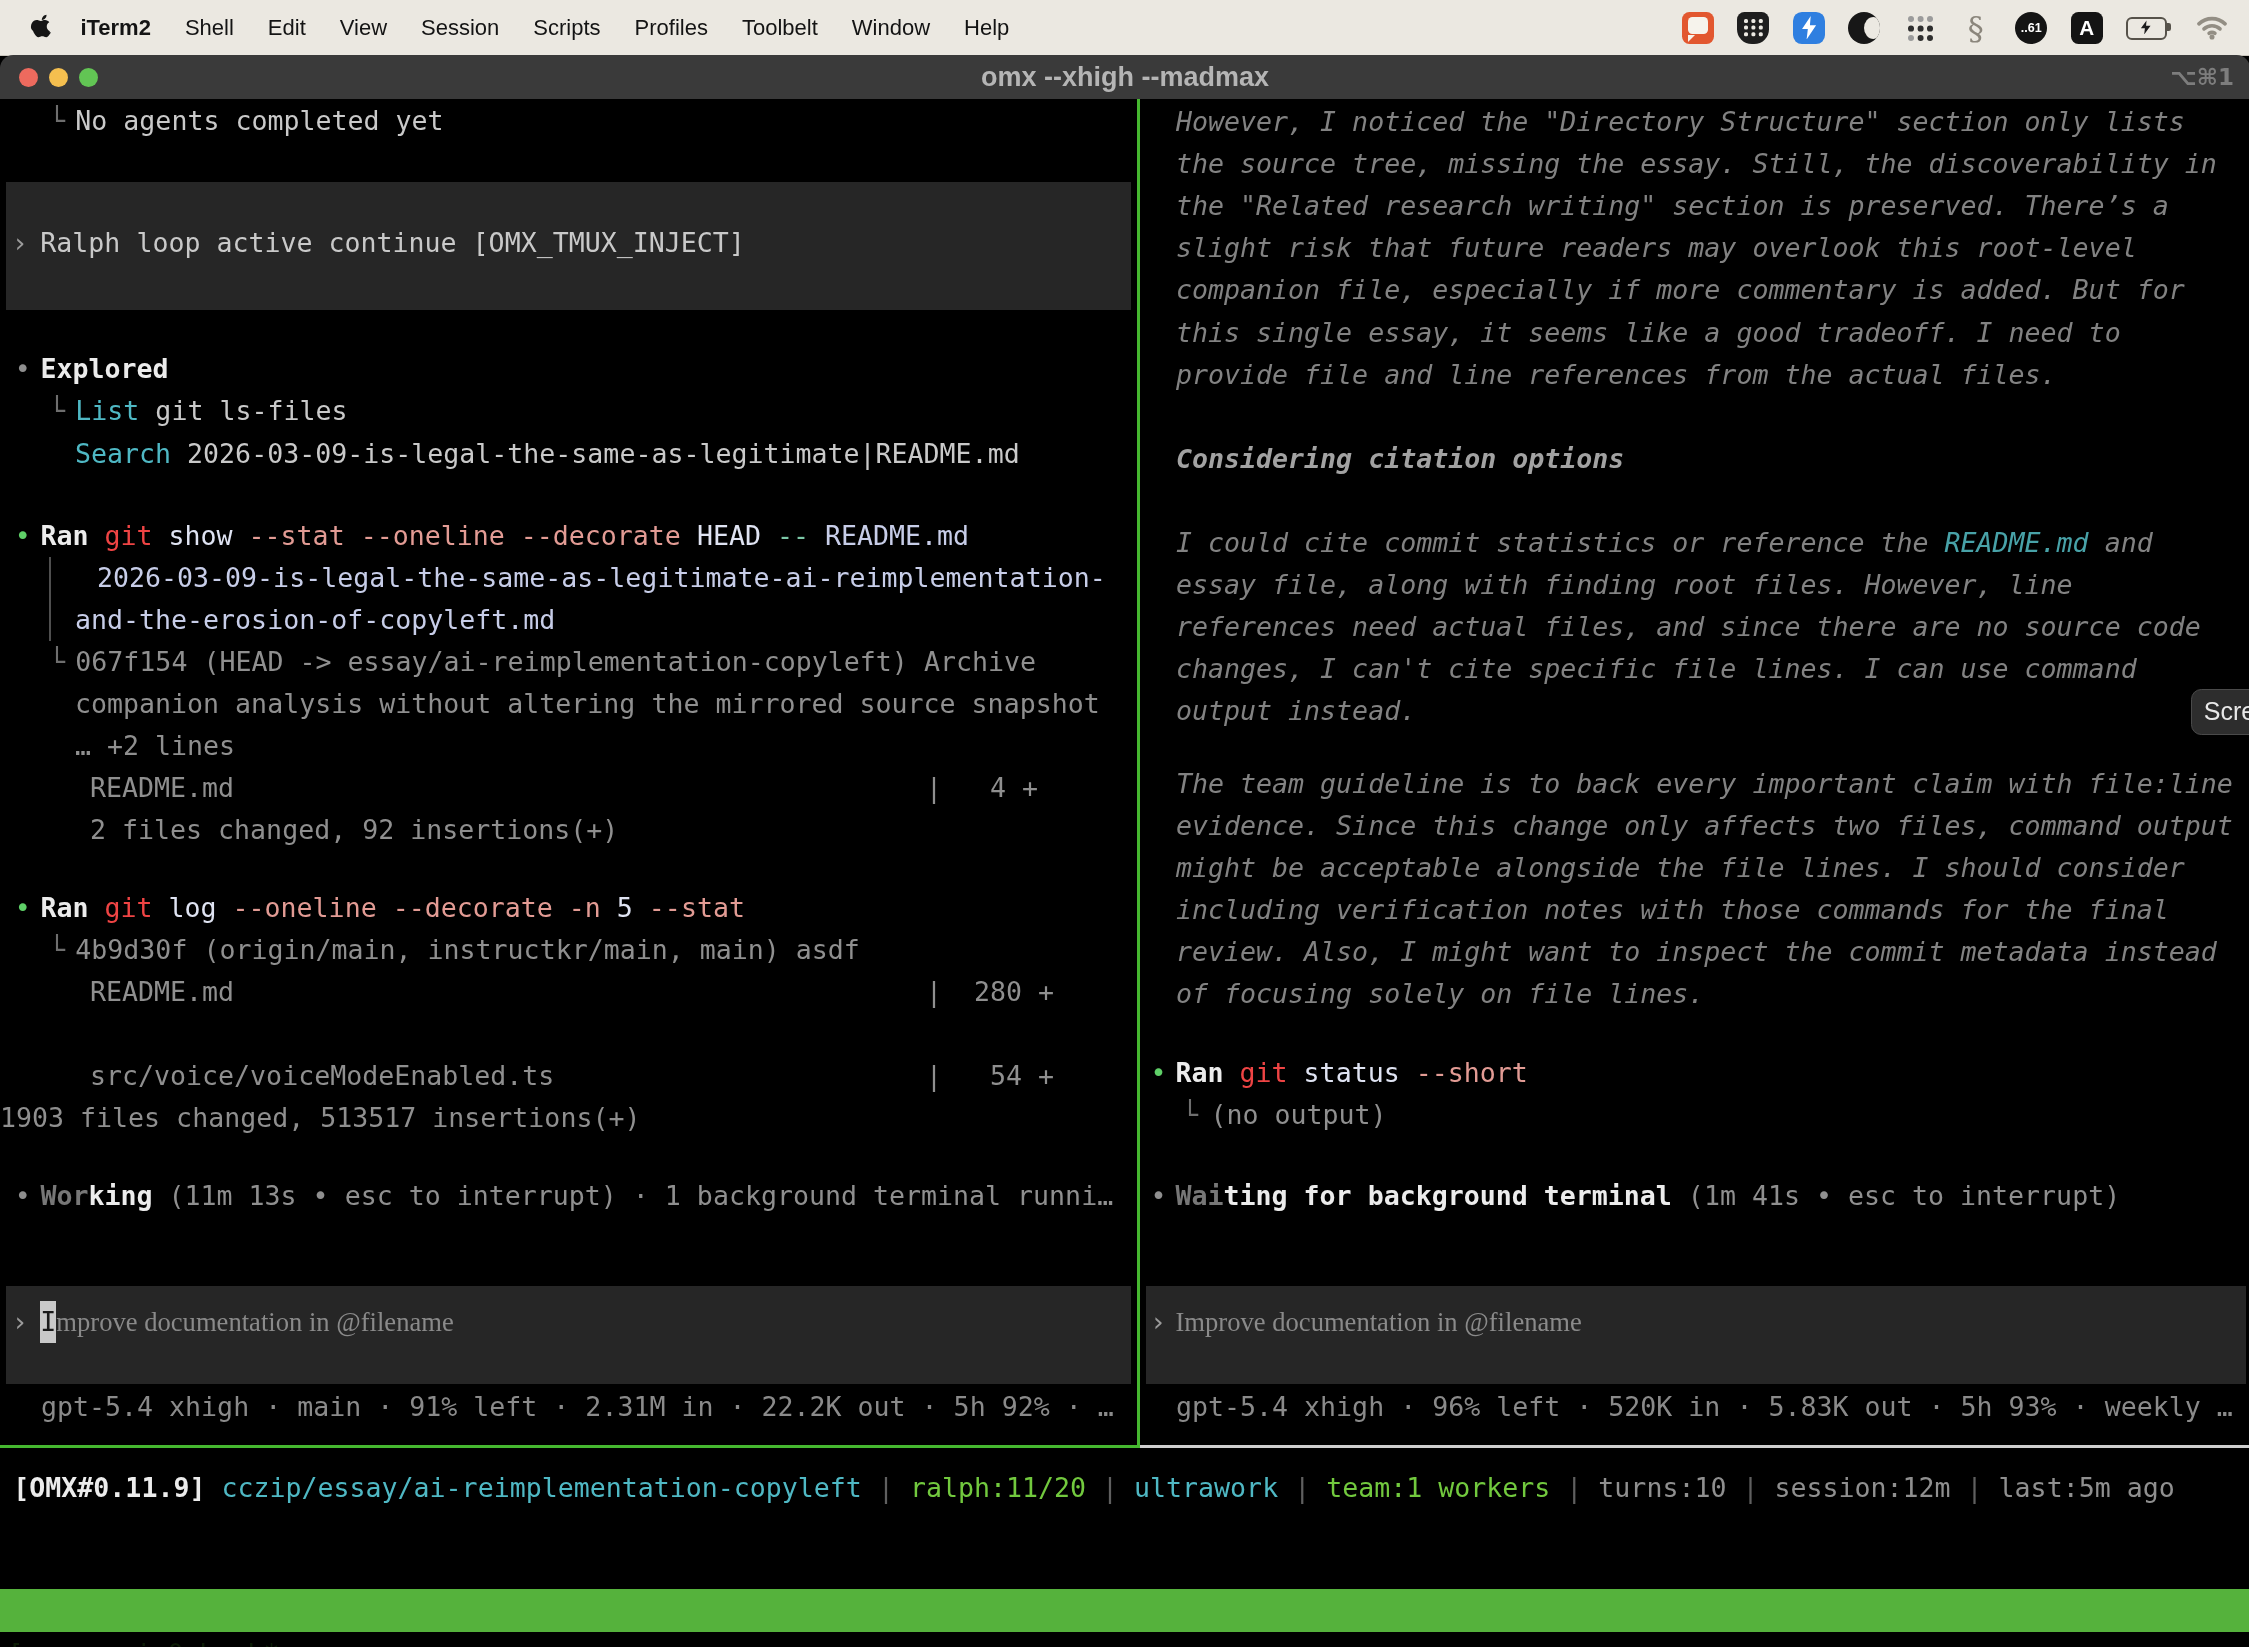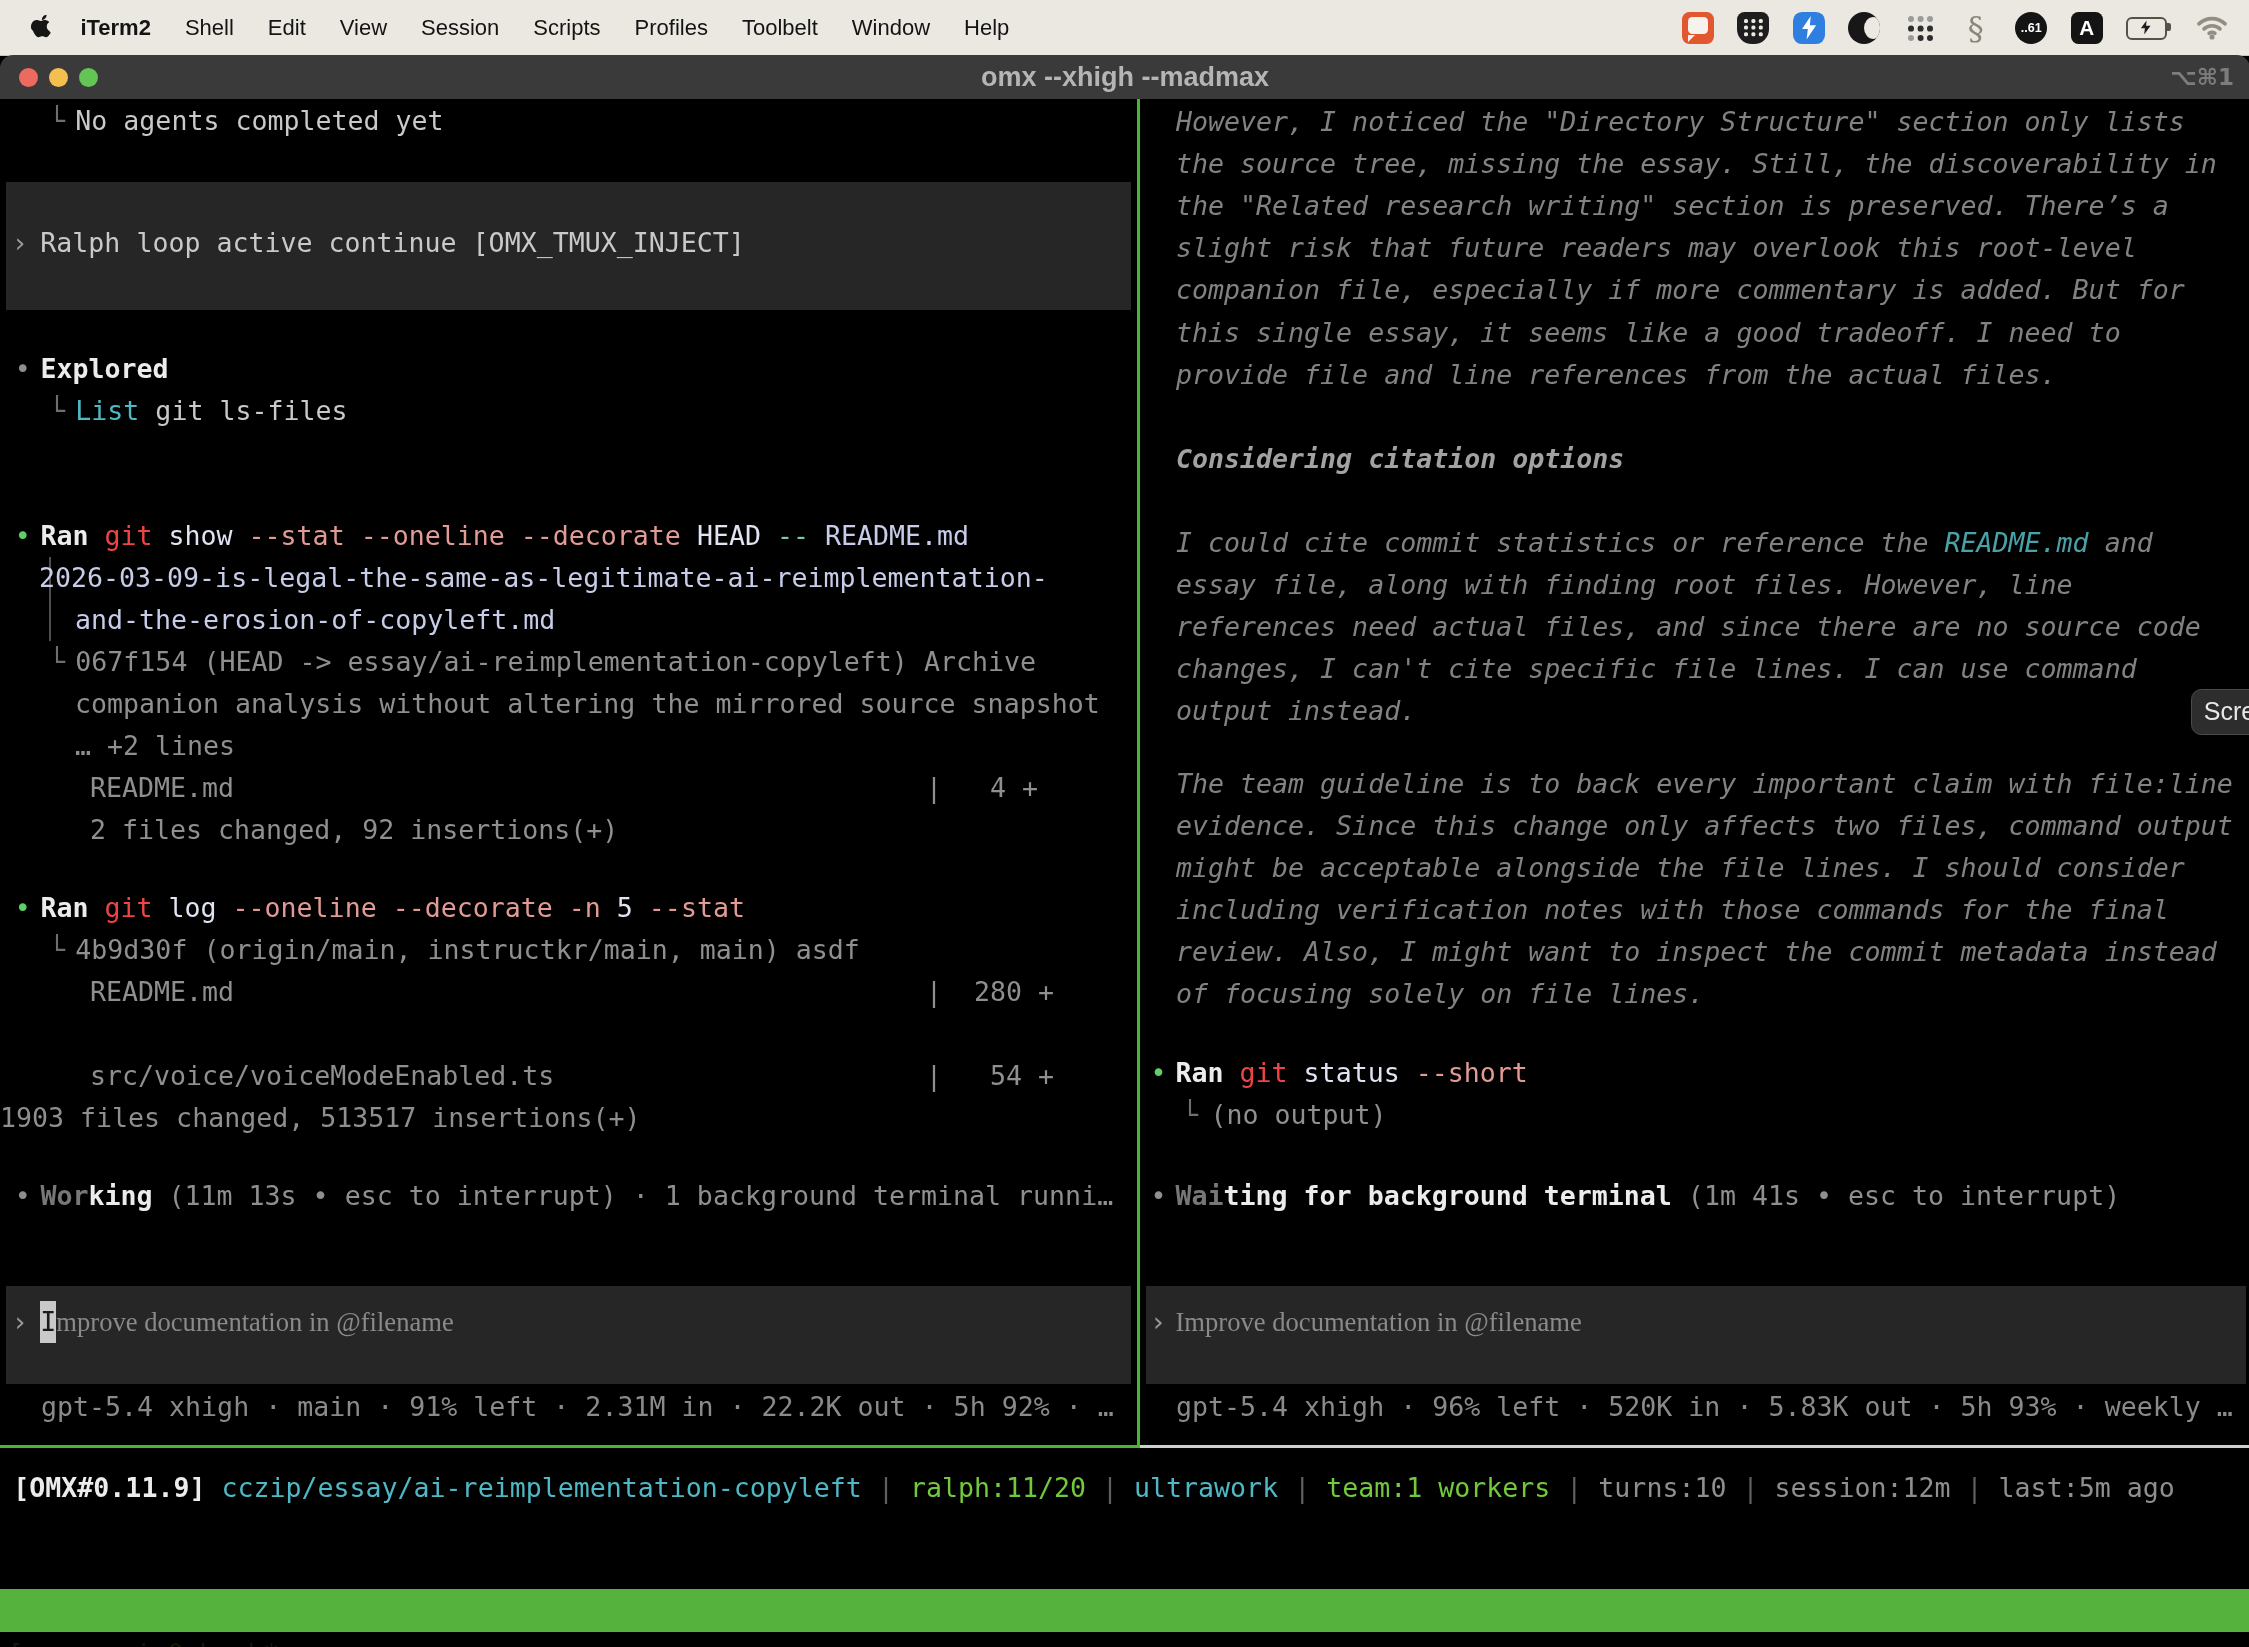--- a/index.html
+++ b/index.html
@@ -160,24 +160,25 @@
     <span id="wshort">⌥⌘1</span>
   </div>
 
   <div class="tl lrow" style="top:100px;padding-left:49px"><span class="corner">└</span><span class="lg" style="margin-left:10.3px">No agents completed yet</span></div>
 
   <div class="ibox" style="left:5.9px;top:182px;width:1125px;height:128px"></div>
   <div class="tl lrow" style="top:222px;padding-left:11.8px"><span class="prompt">›</span><span class="lg" style="margin-left:12.5px">Ralph loop active continue [OMX_TMUX_INJECT]</span></div>
 
   <div class="tl lrow" style="top:348px;padding-left:14.8px"><span class="b">•</span><span class="w" style="margin-left:9.6px">Explored</span></div>
   <div class="tl lrow" style="top:390px;padding-left:49px"><span class="corner">└</span><span class="cy" style="margin-left:10.3px">List</span><span class="lg"> git ls-files</span></div>
+  <div class="tl lrow" style="top:433px;padding-left:75px"><span class="cy">Search</span><span class="lg"> 2026-03-09-is-legal-the-same-as-legitimate|README.md</span></div>
 
   <div class="tl lrow" style="top:515px;padding-left:14.8px"><span class="bg">•</span><span style="margin-left:9.6px"><span class="w">Ran</span><span class="peri"> git</span><span class="cmdw"> show</span><span class="sal"> --stat --oneline --decorate</span><span class="cmdw"> HEAD</span><span class="mint"> --</span><span class="lav"> README.md</span></span></div>
   <div class="guide" style="left:49px;top:557px;height:84px"></div>
-  <div class="tl lrow" style="top:557px;padding-left:39px"><span class="lav">2026-03-09-is-legal-the-same-as-legitimate-ai-reimplementation-</span></div>
+  <div class="tl lrow" style="top:557px;padding-left:97px"><span class="lav">2026-03-09-is-legal-the-same-as-legitimate-ai-reimplementation-</span></div>
   <div class="tl lrow" style="top:599px;padding-left:75px"><span class="lav">and-the-erosion-of-copyleft.md</span></div>
   <div class="tl lrow" style="top:641px;padding-left:49px"><span class="corner">└</span><span style="margin-left:10.3px">067f154 (HEAD -&gt; essay/ai-reimplementation-copyleft) Archive</span></div>
   <div class="tl lrow" style="top:683px;padding-left:75px"><span>companion analysis without altering the mirrored source snapshot</span></div>
   <div class="tl lrow" style="top:725px;padding-left:75px"><span>… +2 lines</span></div>
   <div class="tl lrow" style="top:767px;padding-left:90px"><span>README.md</span><span style="position:absolute;left:926px;top:0">|   4 +</span></div>
   <div class="tl lrow" style="top:809px;padding-left:90px"><span>2 files changed, 92 insertions(+)</span></div>
 
   <div class="tl lrow" style="top:887px;padding-left:14.8px"><span class="bg">•</span><span style="margin-left:9.6px"><span class="w">Ran</span><span class="peri"> git</span><span class="cmdw"> log</span><span class="sal"> --oneline --decorate -n</span><span class="cmdw"> 5</span><span class="sal"> --stat</span></span></div>
   <div class="tl lrow" style="top:929px;padding-left:49px"><span class="corner">└</span><span style="margin-left:10.3px">4b9d30f (origin/main, instructkr/main, main) asdf</span></div>
   <div class="tl lrow" style="top:971px;padding-left:90px"><span>README.md</span><span style="position:absolute;left:926px;top:0">|  280 +</span></div>

